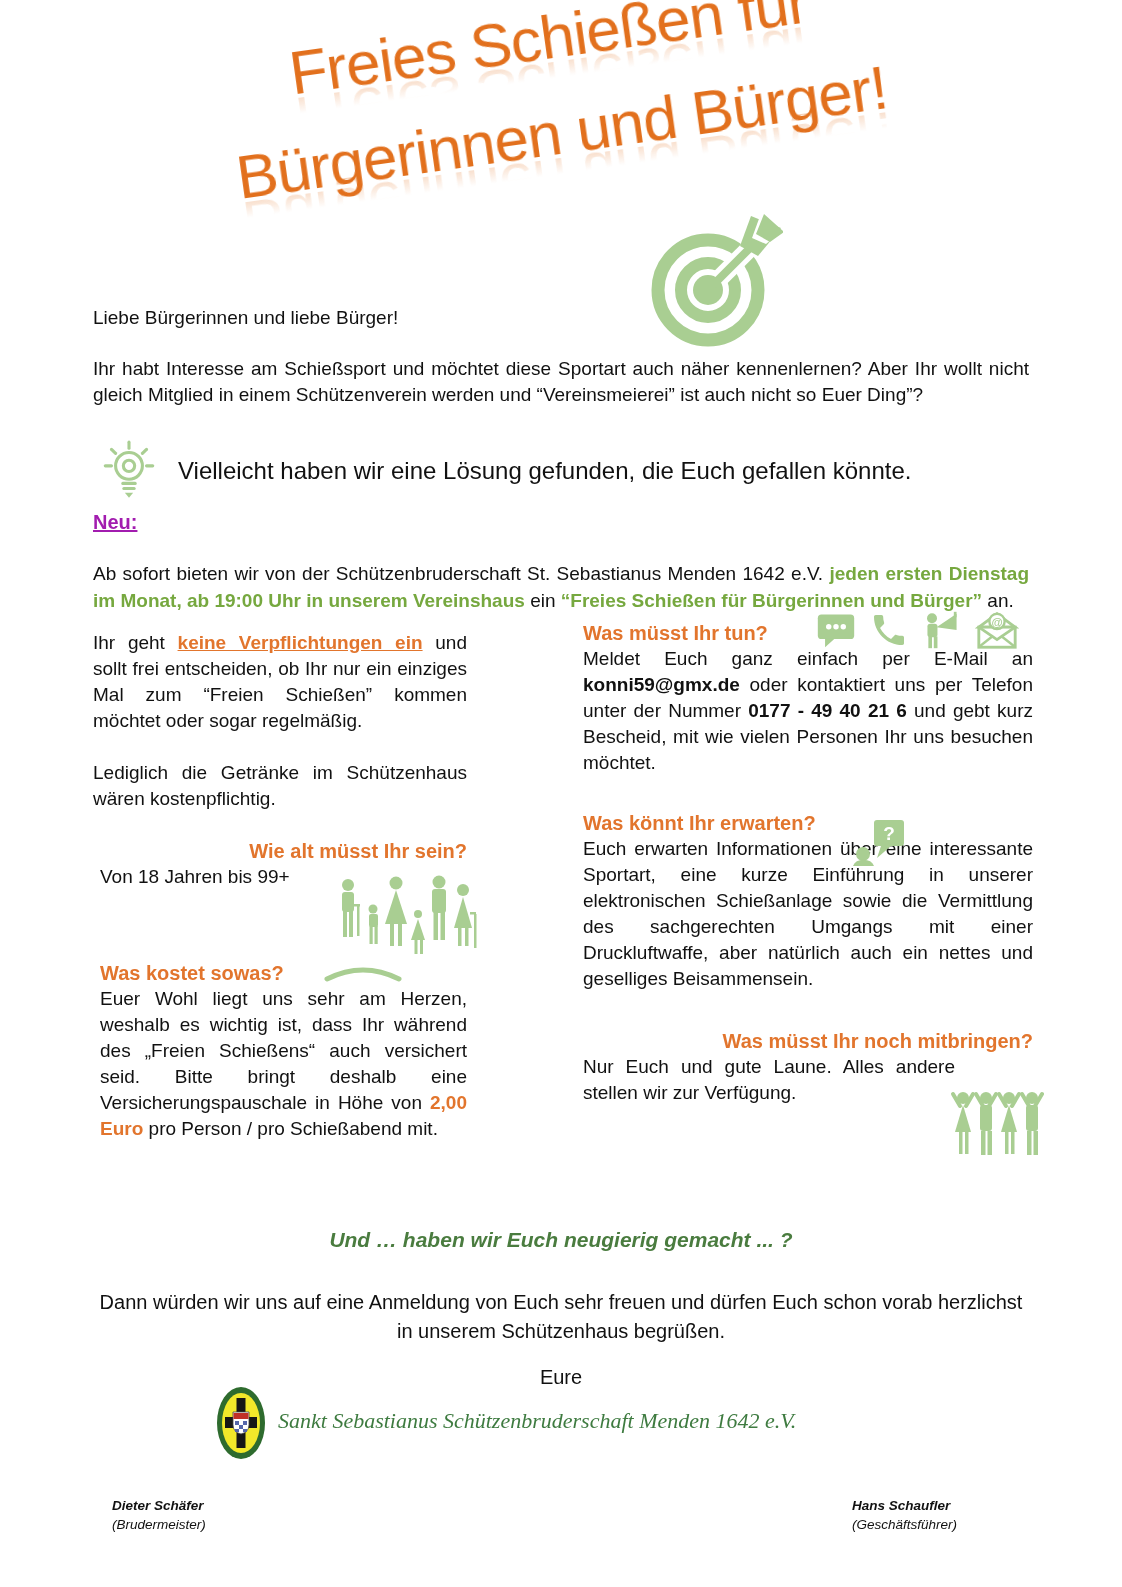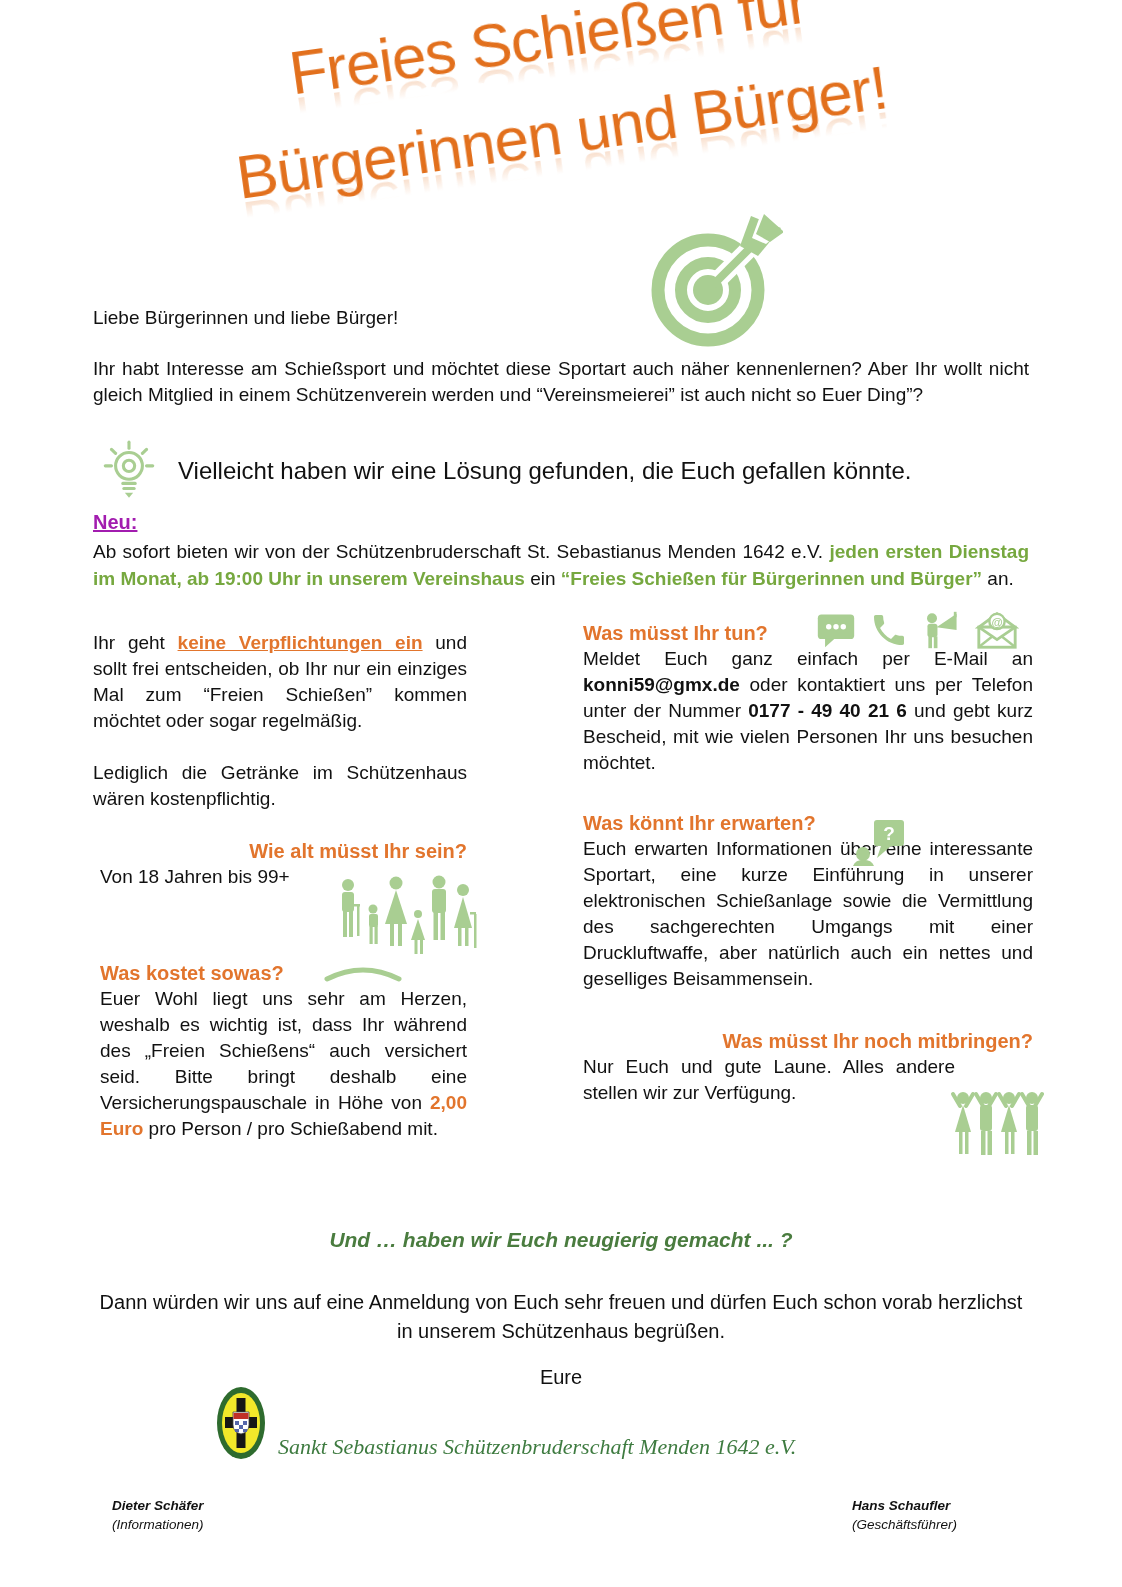--- a/index.html
+++ b/index.html
@@ -24,21 +24,21 @@
   .body-text{font-size:19px;line-height:26px;}
   .just{text-align:justify;}
   .greeting{position:absolute;left:93px;top:305px;font-size:19px;}
   .intro{position:absolute;left:93px;top:356px;width:936px;}
   .idea-row{position:absolute;left:96px;top:438px;display:flex;align-items:center;gap:16px;}
   .idea-text{font-size:24px;}
   .neu-label{
     position:absolute;left:93px;top:511px;
     font-size:20px;font-weight:bold;color:#a21caf;text-decoration:underline;
   }
-  .neu-par{position:absolute;left:93px;top:538px;width:936px;font-size:19px;line-height:27px;}
+  .neu-par{position:absolute;left:93px;top:560px;width:936px;font-size:19px;line-height:27px;}
   .green-bold{color:#76A83F;font-weight:bold;}
   .orange-bold{color:#E2752D;font-weight:bold;}
   .orange-bold-u{color:#E2752D;font-weight:bold;text-decoration:underline;}
   .bold{font-weight:bold;}
   
   .col-left{position:absolute;left:93px;top:630px;width:374px;}
   .col-right{position:absolute;left:583px;top:620px;width:450px;}
   .col-h{font-size:20px;font-weight:bold;color:#E2752D;margin:0;}
   .col-left .col-h{padding-left:7px;}
   .col-left .p2{margin-top:26px;}
@@ -51,21 +51,21 @@
   
   .abs{position:absolute;}
   .icons-row{position:absolute;left:816px;top:608px;display:flex;gap:13px;align-items:center;}
   
   .curiosity{
     position:absolute;left:0;top:1228px;width:1122px;text-align:center;
     font-size:21px;font-weight:bold;font-style:italic;color:#4A7C3F;
   }
   .invite{position:absolute;left:93px;top:1288px;width:936px;text-align:center;font-size:20px;line-height:29px;}
   .eure{position:absolute;left:0;top:1366px;width:1122px;text-align:center;font-size:20px;}
-  .club-row{position:absolute;left:216px;top:1386px;display:flex;align-items:flex-end;gap:12px;}
+  .club-row{position:absolute;left:216px;top:1386px;display:flex;align-items:flex-start;gap:12px;}
   .club-name{
     margin-top:22px;font-family:"Liberation Serif",serif;font-style:italic;
     font-size:22px;color:#3E7B40;
   }
   
   .sig{position:absolute;top:1496px;font-size:13.5px;line-height:19px;font-style:italic;}
   .sig .name{font-weight:bold;}
   .sig.s1{left:112px;}
   .sig.s2{left:468px;}
   .sig.s3{left:852px;}
@@ -254,20 +254,20 @@
         <rect x="27" y="35" width="4" height="4" fill="#5566AA"></rect>
       <rect x="23" y="39" width="4" height="4" fill="#5566AA"></rect>
         <rect x="19" y="43" width="4" height="3" fill="#5566AA"></rect>
       <rect x="27" y="43" width="4" height="3" fill="#5566AA"></rect>
     </svg>
     <span class="club-name">Sankt Sebastianus Schützenbruderschaft Menden 1642 e.V.</span>
   </div>
 
   <div class="sig s1">
     <div class="name">Dieter Schäfer</div>
-    <div class="role">(Informationen)</div>
+    <div class="role">(Brudermeister)</div>
   </div>
   <div class="sig s3">
     <div class="name">Hans Schaufler</div>
     <div class="role">(Geschäftsführer)</div>
   </div>
 
 </div>
 
 </body></html>

